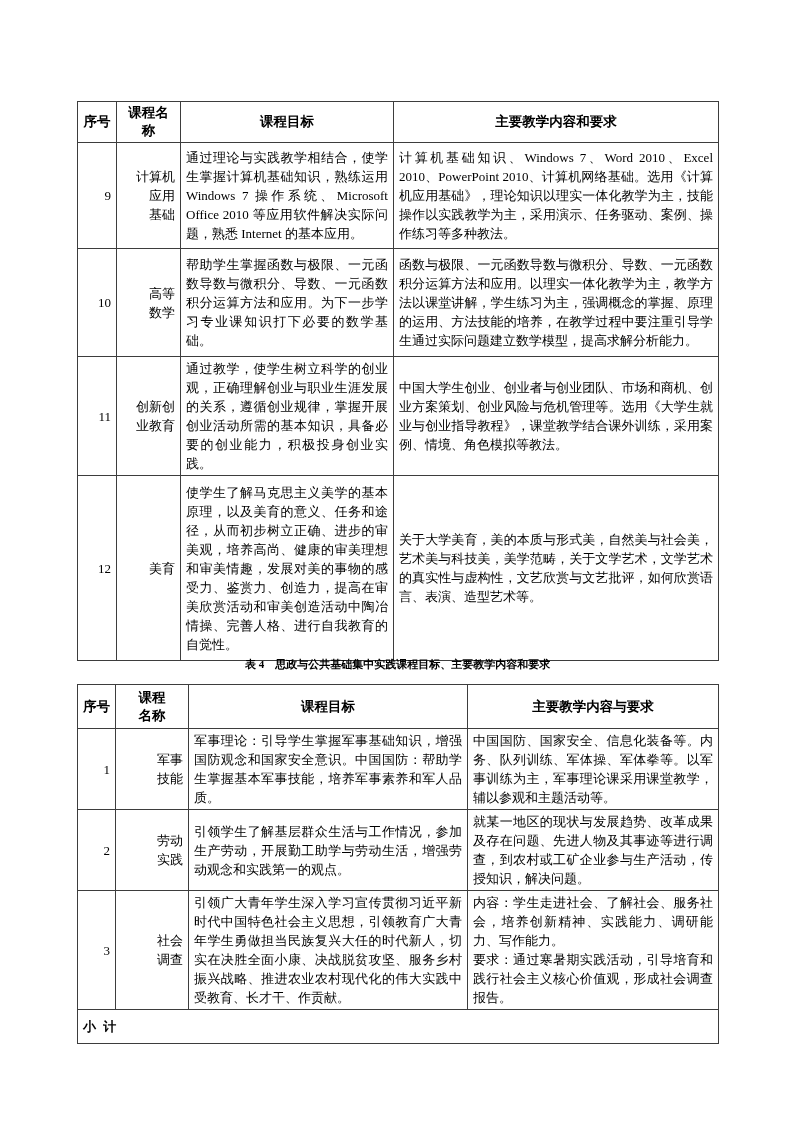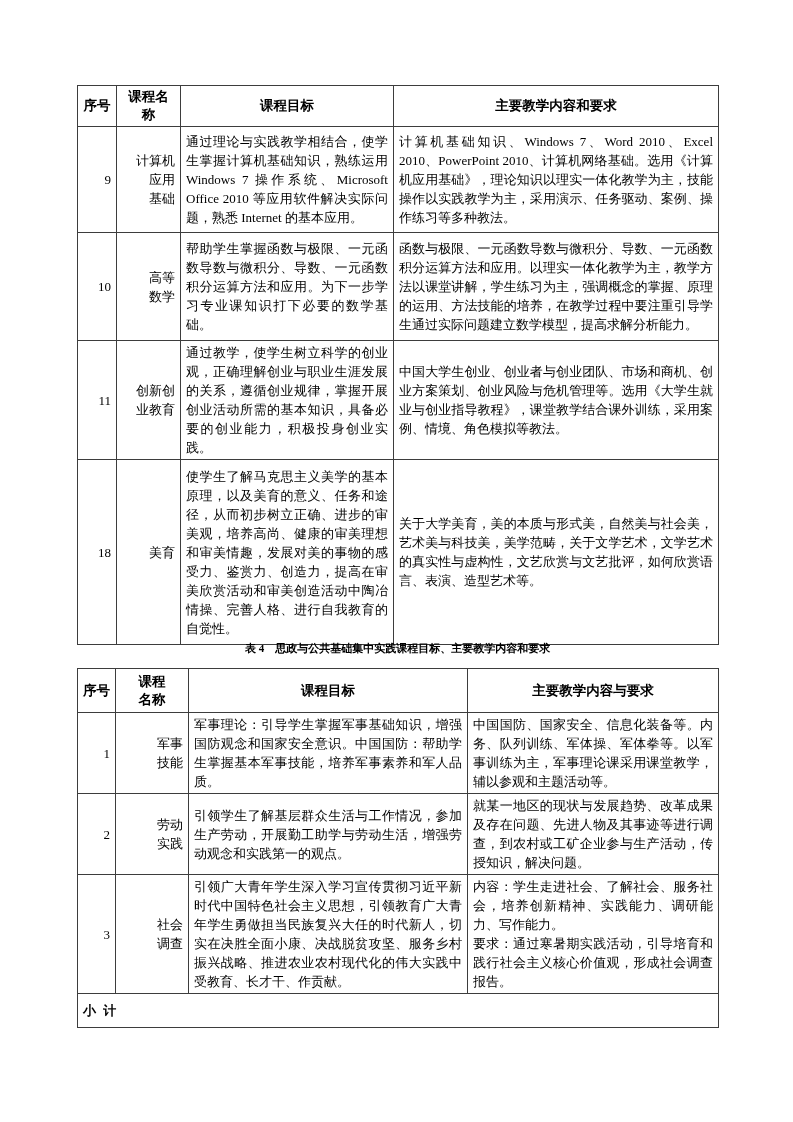--- a/index.html
+++ b/index.html
@@ -1,20 +1,20 @@
 <!DOCTYPE html>
 <html><head>
 <meta charset="utf-8">
 <style>
   html,body{margin:0;padding:0;}
   body{
     width:793px;height:1122px;position:relative;background:#ffffff;
     font-family:"Liberation Serif","DejaVu Serif",serif;color:#000;
   }
-  .page{position:absolute;inset:0;background:#ffffff;}
+  .page{position:absolute;inset:0;background:#ffffff;margin-top:16px;}
   table.doc-table{
     position:absolute;border-collapse:collapse;table-layout:fixed;
     border:1.5px solid #3d3d3d;background:#ffffff;
   }
   table.doc-table td, table.doc-table th{
     border:1px solid #3d3d3d;
     font-size:13px;line-height:19px;
     padding:2px 5px;vertical-align:middle;
     overflow:hidden;
   }
@@ -67,21 +67,21 @@
       <td class="c-just">函数与极限、一元函数导数与微积分、导数、一元函数积分运算方法和应用。以理实一体化教学为主，教学方法以课堂讲解，学生练习为主，强调概念的掌握、原理的运用、方法技能的培养，在教学过程中要注重引导学生通过实际问题建立数学模型，提高求解分析能力。</td>
     </tr>
     <tr style="height:102px">
       <td class="c-center">11</td>
       <td class="c-center pre">创新创
 业教育</td>
       <td class="c-just">通过教学，使学生树立科学的创业观，正确理解创业与职业生涯发展的关系，遵循创业规律，掌握开展创业活动所需的基本知识，具备必要的创业能力，积极投身创业实践。</td>
       <td class="c-just">中国大学生创业、创业者与创业团队、市场和商机、创业方案策划、创业风险与危机管理等。选用《大学生就业与创业指导教程》，课堂教学结合课外训练，采用案例、情境、角色模拟等教法。</td>
     </tr>
     <tr style="height:185px">
-      <td class="c-center">18</td>
+      <td class="c-center">12</td>
       <td class="c-center pre">美育</td>
       <td class="c-just">使学生了解马克思主义美学的基本原理，以及美育的意义、任务和途径，从而初步树立正确、进步的审美观，培养高尚、健康的审美理想和审美情趣，发展对美的事物的感受力、鉴赏力、创造力，提高在审美欣赏活动和审美创造活动中陶冶情操、完善人格、进行自我教育的自觉性。</td>
       <td class="c-just">关于大学美育，美的本质与形式美，自然美与社会美，艺术美与科技美，美学范畴，关于文学艺术，文学艺术的真实性与虚构性，文艺欣赏与文艺批评，如何欣赏语言、表演、造型艺术等。</td>
     </tr>
   </tbody>
     </table>
 
   <div class="caption">表 4　思政与公共基础集中实践课程目标、主要教学内容和要求</div>
 
   <table id="table2" class="doc-table">

